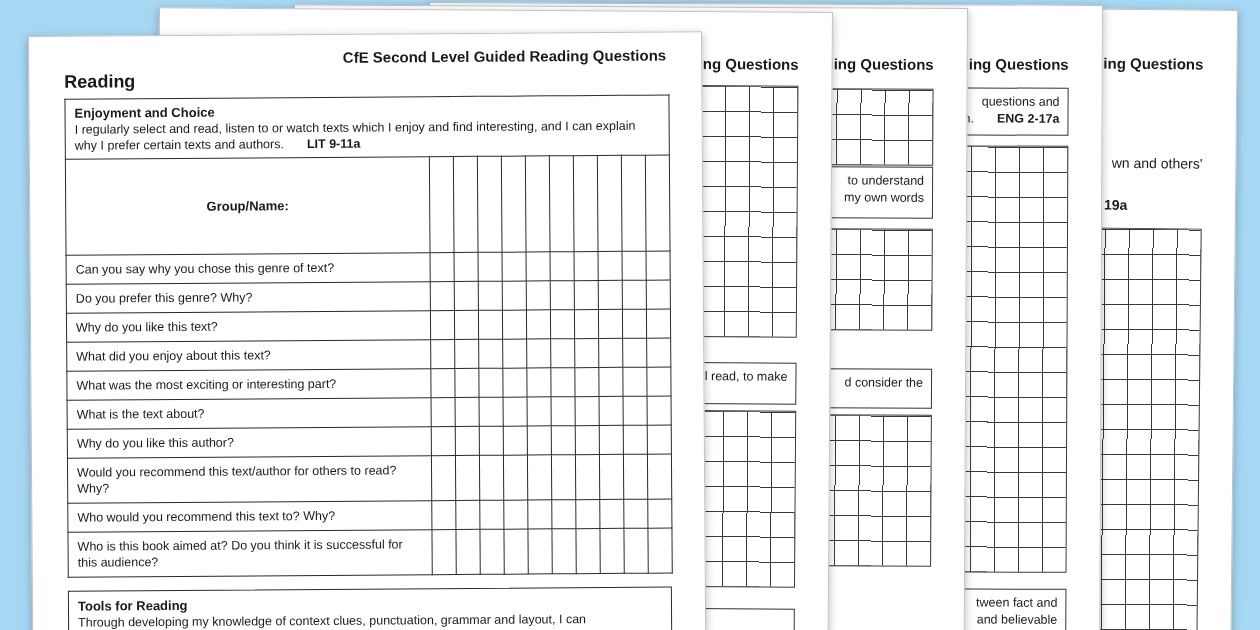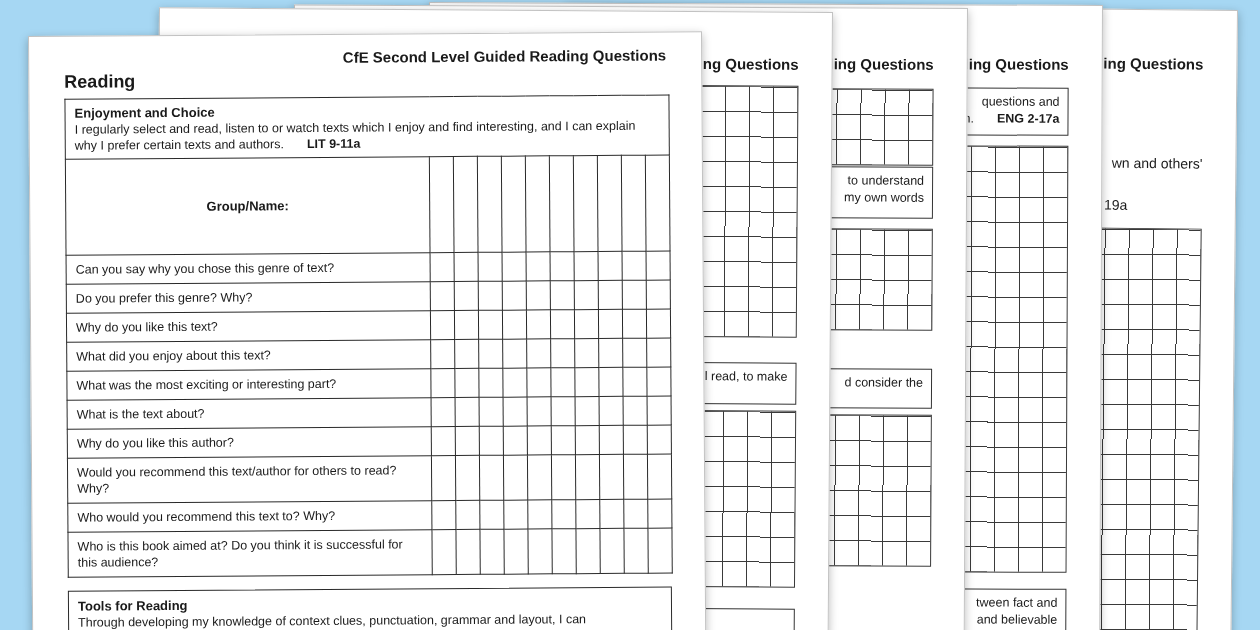--- a/index.html
+++ b/index.html
@@ -59,21 +59,21 @@
     position: absolute;
     border: 1.5px solid #333;
     background: #fff;
     text-align: right;
     padding: 5px 8px;
     font-size: 12.5px;
     line-height: 17px;
     overflow: hidden;
   }
   .frag-bare { position: absolute; font-size: 14px; line-height: 16px; white-space: nowrap; }
-  .bold { font-weight: normal; }
+  .bold { font-weight: bold; }
 </style>
 </head>
 <body>
 
 <div class="scene" style="background: rgb(166, 215, 243);">
 
   <div class="page p5">
     <div class="bp-header" style="top:45px;">ling Questions</div>
     <div class="frag-bare" style="top:145px; right:33px;">wn and others'</div>
     <div class="frag-bare bold" style="top:187px; left:541px;">19a</div>

